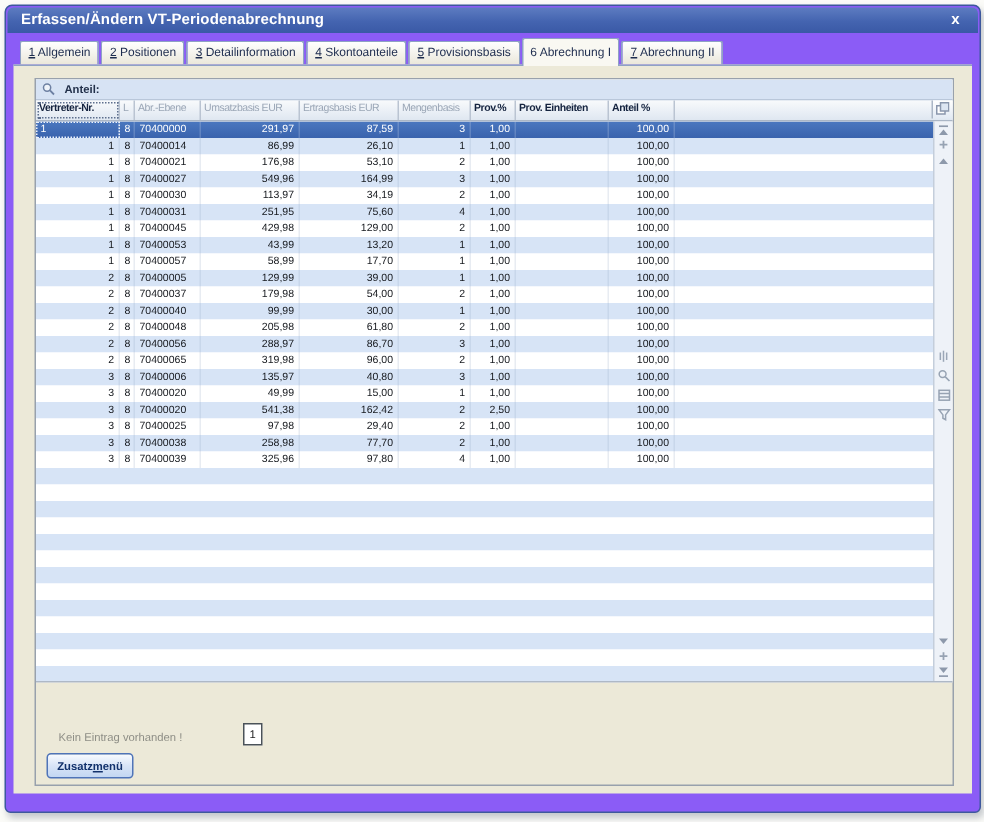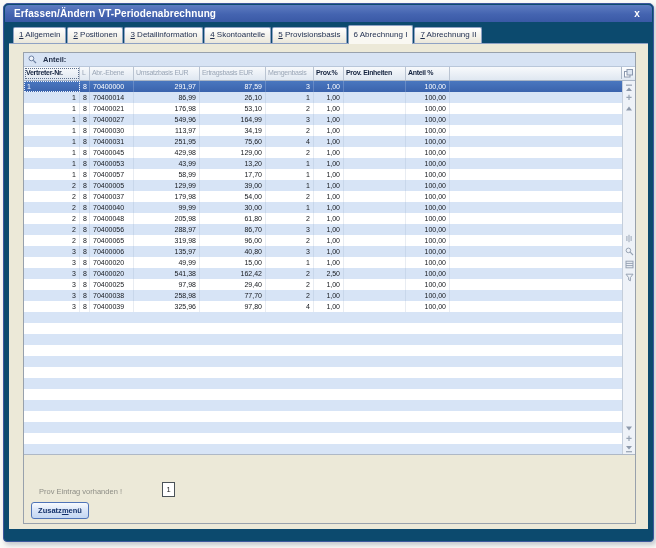--- a/index.html
+++ b/index.html
@@ -1,19 +1,19 @@
 <!DOCTYPE html>
 <html><head>
 <meta charset="utf-8">
 <style>
   html,body{margin:0;padding:0;}
   .stage{position:relative;width:656px;height:548px;background:#fbfbf8;overflow:hidden;
          font-family:"Liberation Sans","DejaVu Sans",sans-serif;-webkit-font-smoothing:antialiased;}
   
-  .window{position:absolute;left:3px;top:3px;width:649px;height:537px;background:#0c4a6e;
+  .window{position:absolute;left:3px;top:3px;width:649px;height:537px;background:#8b5cf6;
           border:1px solid #3d589d;border-radius:5px 5px 4px 4px;box-shadow:2px 3px 5px rgba(90,100,120,.35);}
   .titlebar{position:absolute;left:1px;top:1px;right:1px;height:17px;border-radius:4px 4px 0 0;
             background:linear-gradient(180deg,#5d7cc1 0%,#4464b0 55%,#3a59a6 100%);}
   .titlebar .title{position:absolute;left:9px;top:0;line-height:17px;font-size:10px;font-weight:bold;color:#ffffff;
                    letter-spacing:.1px;white-space:nowrap;}
   .close{position:absolute;right:8px;top:1px;width:14px;height:15px;text-align:center;line-height:15px;
          color:#ffffff;font-size:10px;font-weight:bold;cursor:default;}
   
   .tabrow{position:absolute;left:5px;top:20px;right:5px;height:19px;display:flex;align-items:flex-end;
           padding-left:4px;box-sizing:border-box;}
@@ -430,20 +430,20 @@
               <div class="sbtn">
                 <span><svg width="8" height="8" viewBox="0 0 8 8">
                       <path d="M1 1 L4 4.6 L7 1 Z" fill="#8d99ab"></path>
                       <rect x="1" y="6.2" width="6" height="1.1" fill="#8d99ab"></rect>
                     </svg></span>
               </div>
             </div>
           </div>
         </div>
 
-        <span class="statustext">Prov Eintrag vorhanden !</span>
+        <span class="statustext">Kein Eintrag vorhanden !</span>
         <span class="pagebox">1</span>
         <div class="zbtn" id="zBtn">Zusatz<u>m</u>enü</div>
 
       </div>
     </div>
   </div>
 </div>
 
 </body></html>

